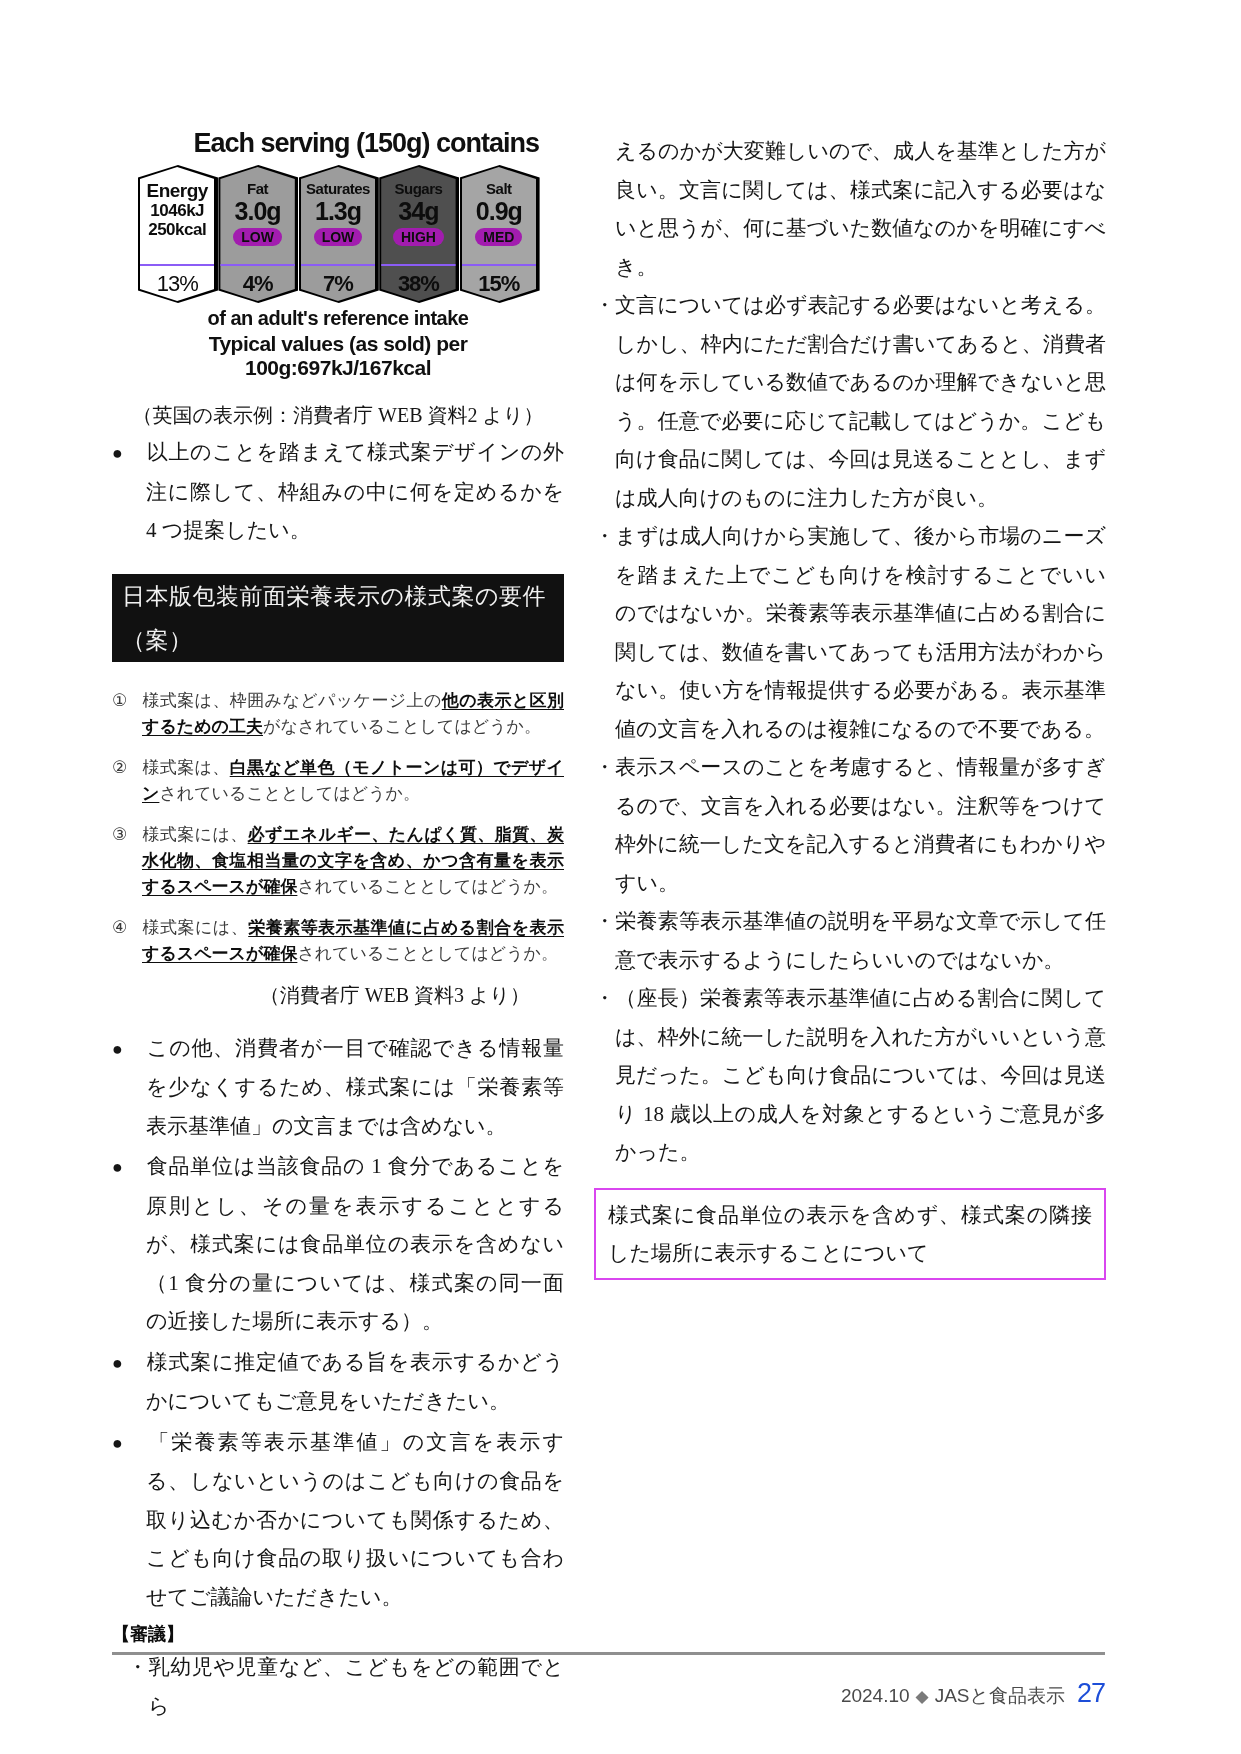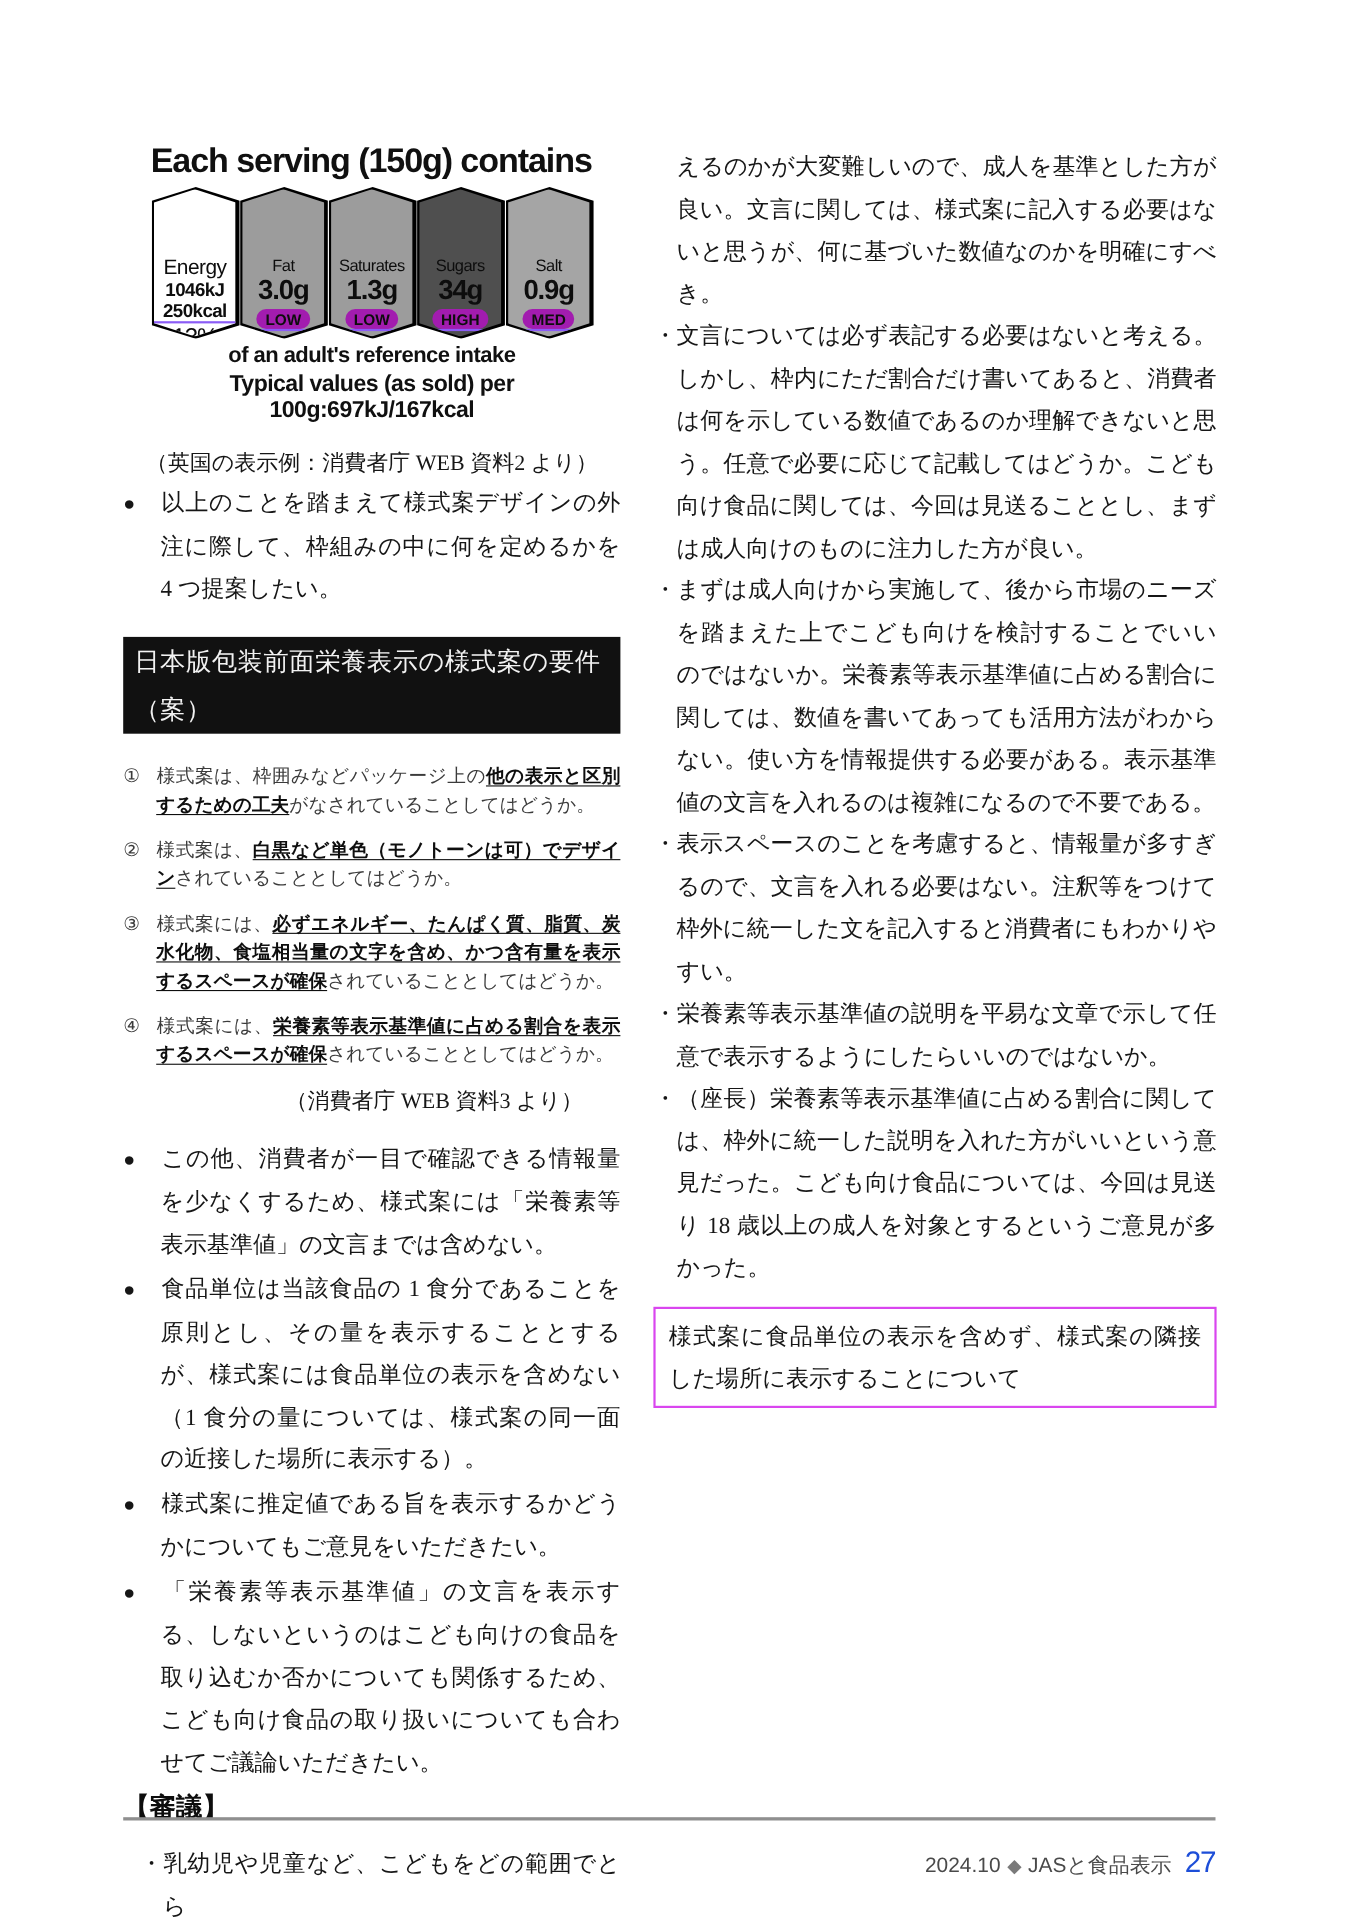--- a/index.html
+++ b/index.html
@@ -4,31 +4,31 @@
 <style>
   html,body{margin:0;padding:0;background:#ffffff;}
   #page{position:relative;width:1241px;height:1754px;background:#ffffff;overflow:hidden;
         font-family:"Liberation Serif","DejaVu Serif",serif;color:#111;}
   
   #col-left{position:absolute;left:112px;top:128px;width:452px;}
   #col-right{position:absolute;left:594px;top:132px;width:512px;}
   .jp{font-size:21px;line-height:38.5px;text-align:justify;color:#161616;}
   
   #uk-label{width:402px;margin:0 auto 6px auto;font-family:"Liberation Sans","DejaVu Sans",sans-serif;}
-  #uk-label .lbl-title{font-size:31px;font-weight:bold;text-align:left;letter-spacing:-1px;margin:0 0 6px 0;color:#101010;}
+  #uk-label .lbl-title{font-size:27px;font-weight:bold;text-align:right;letter-spacing:-1px;margin:0 0 6px 0;color:#101010;}
   .badges{display:flex;justify-content:center;gap:0;}
   .badge-outer{width:80px;height:138px;margin:0 -1px;background:#000;
       clip-path:polygon(0 9%,50% 0,100% 9%,100% 91%,50% 100%,0 91%);}
   .badge-inner{position:absolute;left:2px;top:2px;right:2px;bottom:2px;
       clip-path:polygon(0 9%,50% 0,100% 9%,100% 91%,50% 100%,0 91%);
       display:flex;flex-direction:column;}
   .badge-wrap{position:relative;width:80px;height:138px;margin:0 1px;}
   .badge-wrap .badge-outer{position:absolute;left:0;top:0;margin:0;}
   .b-top{flex:1;display:flex;flex-direction:column;align-items:center;justify-content:flex-start;padding-top:13px;}
-  .b-name{font-size:15px;font-weight:normal;line-height:17px;color:#0d0d0d;letter-spacing:-0.5px;margin-top:48px;}
+  .b-name{font-size:15px;font-weight:bold;line-height:17px;color:#0d0d0d;letter-spacing:-0.5px;}
   .b-name.energy{font-size:19px;line-height:21px;}
   .b-val{font-size:25px;font-weight:bold;line-height:28px;color:#0d0d0d;letter-spacing:-1px;}
   .b-sub{font-size:17px;font-weight:bold;line-height:19px;color:#0d0d0d;letter-spacing:-0.5px;}
   .b-pill{margin-top:3px;background:#a21caf;border-radius:9px;padding:1px 8px;font-size:14px;font-weight:bold;color:#0d0d0d;}
   .b-pct{height:35px;border-top:2px solid #8b5cf6;display:flex;align-items:center;justify-content:center;
          font-size:22px;font-weight:bold;letter-spacing:-1px;color:#0d0d0d;}
   .b-pct.plain{font-weight:400;}
   .lbl-foot1{font-size:20px;font-weight:bold;text-align:center;margin:4px 0 0 0;letter-spacing:-0.5px;color:#101010;}
   .lbl-foot2{font-size:21px;font-weight:bold;text-align:center;margin:2px 0 0 0;letter-spacing:-0.5px;color:#101010;}
   
@@ -36,22 +36,22 @@
   .caption2{font-size:20px;text-align:right;padding-right:34px;margin:14px 0 20px 0;color:#161616;}
   .lbullet{margin:2px 0 0 0;padding-left:34px;text-indent:0;}
   .lbullet .marker{display:inline-block;width:34px;margin-left:-34px;text-indent:0;font-size:18px;}
   .black-bar{background:#111111;color:#f2f2f2;font-family:"Liberation Sans","DejaVu Sans",sans-serif;
       font-size:23px;line-height:44px;padding:0 10px;margin:24px 0 26px 0;letter-spacing:0.5px;}
   .numlist{font-family:"Liberation Sans","DejaVu Sans",sans-serif;font-size:17px;line-height:26px;
       color:#3b3b3b;text-align:justify;}
   .numitem{margin:0 0 15px 0;padding-left:30px;text-indent:-30px;}
   .numitem .num{display:inline-block;width:30px;text-indent:0;}
   .numitem b{color:#0e0e0e;text-decoration:underline;text-underline-offset:3px;}
-  .shingi{font-family:"Liberation Sans","DejaVu Sans",sans-serif;font-weight:bold;font-size:24px;
-      color:#0d0d0d;margin:6px 0 16px 0;}
+  .shingi{font-family:"Liberation Sans","DejaVu Sans",sans-serif;font-weight:bold;font-size:18px;
+      color:#0d0d0d;margin:6px 0 2px 0;}
   .ldot{margin:0;padding-left:36px;text-indent:-21px;}
   
   .rpara{margin:0;padding-left:21px;}
   .rpara.dot{text-indent:-21px;}
   .rbox{border:2px solid #d946ef;padding:6px 12px;margin:16px 0 20px 0;}
   .rbox p{margin:0;font-size:21px;line-height:38px;text-align:justify;color:#161616;}
   
   #footer-rule{position:absolute;left:112px;top:1652px;width:993px;height:3px;background:#8f8f8f;}
   #footer{position:absolute;right:136px;top:1678px;font-family:"Liberation Sans","DejaVu Sans",sans-serif;
       font-size:19px;color:#4a4a4a;display:flex;align-items:baseline;gap:6px;}

